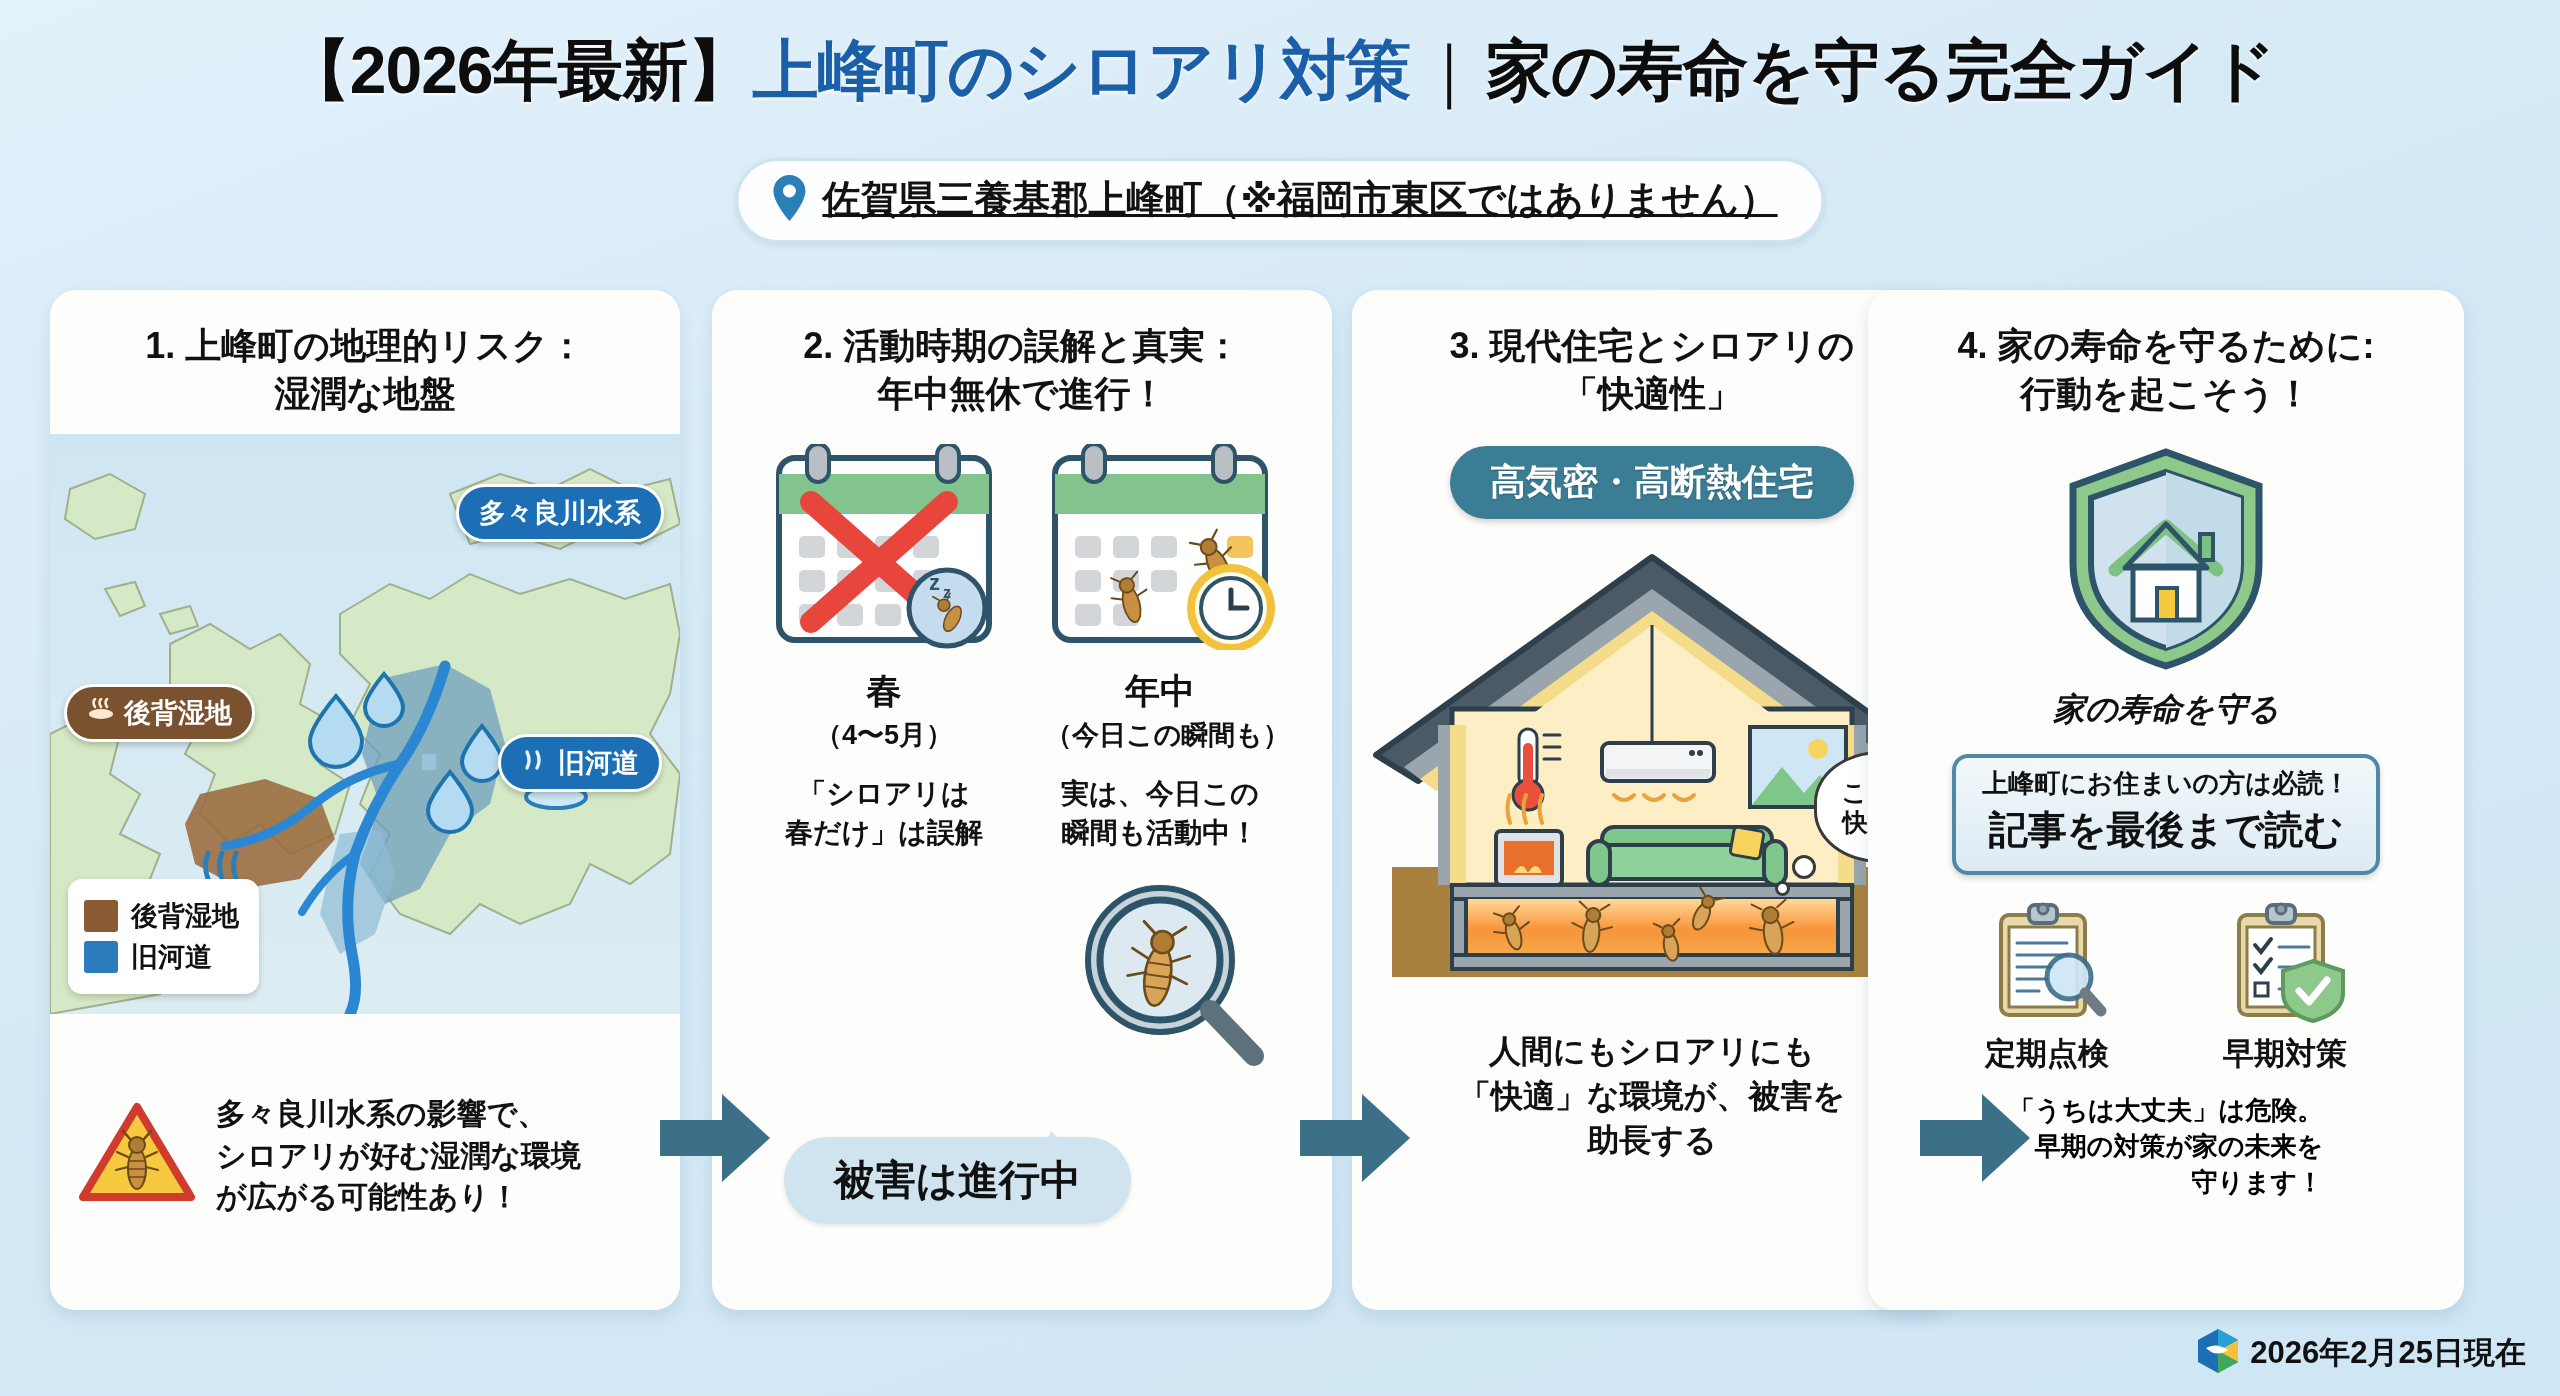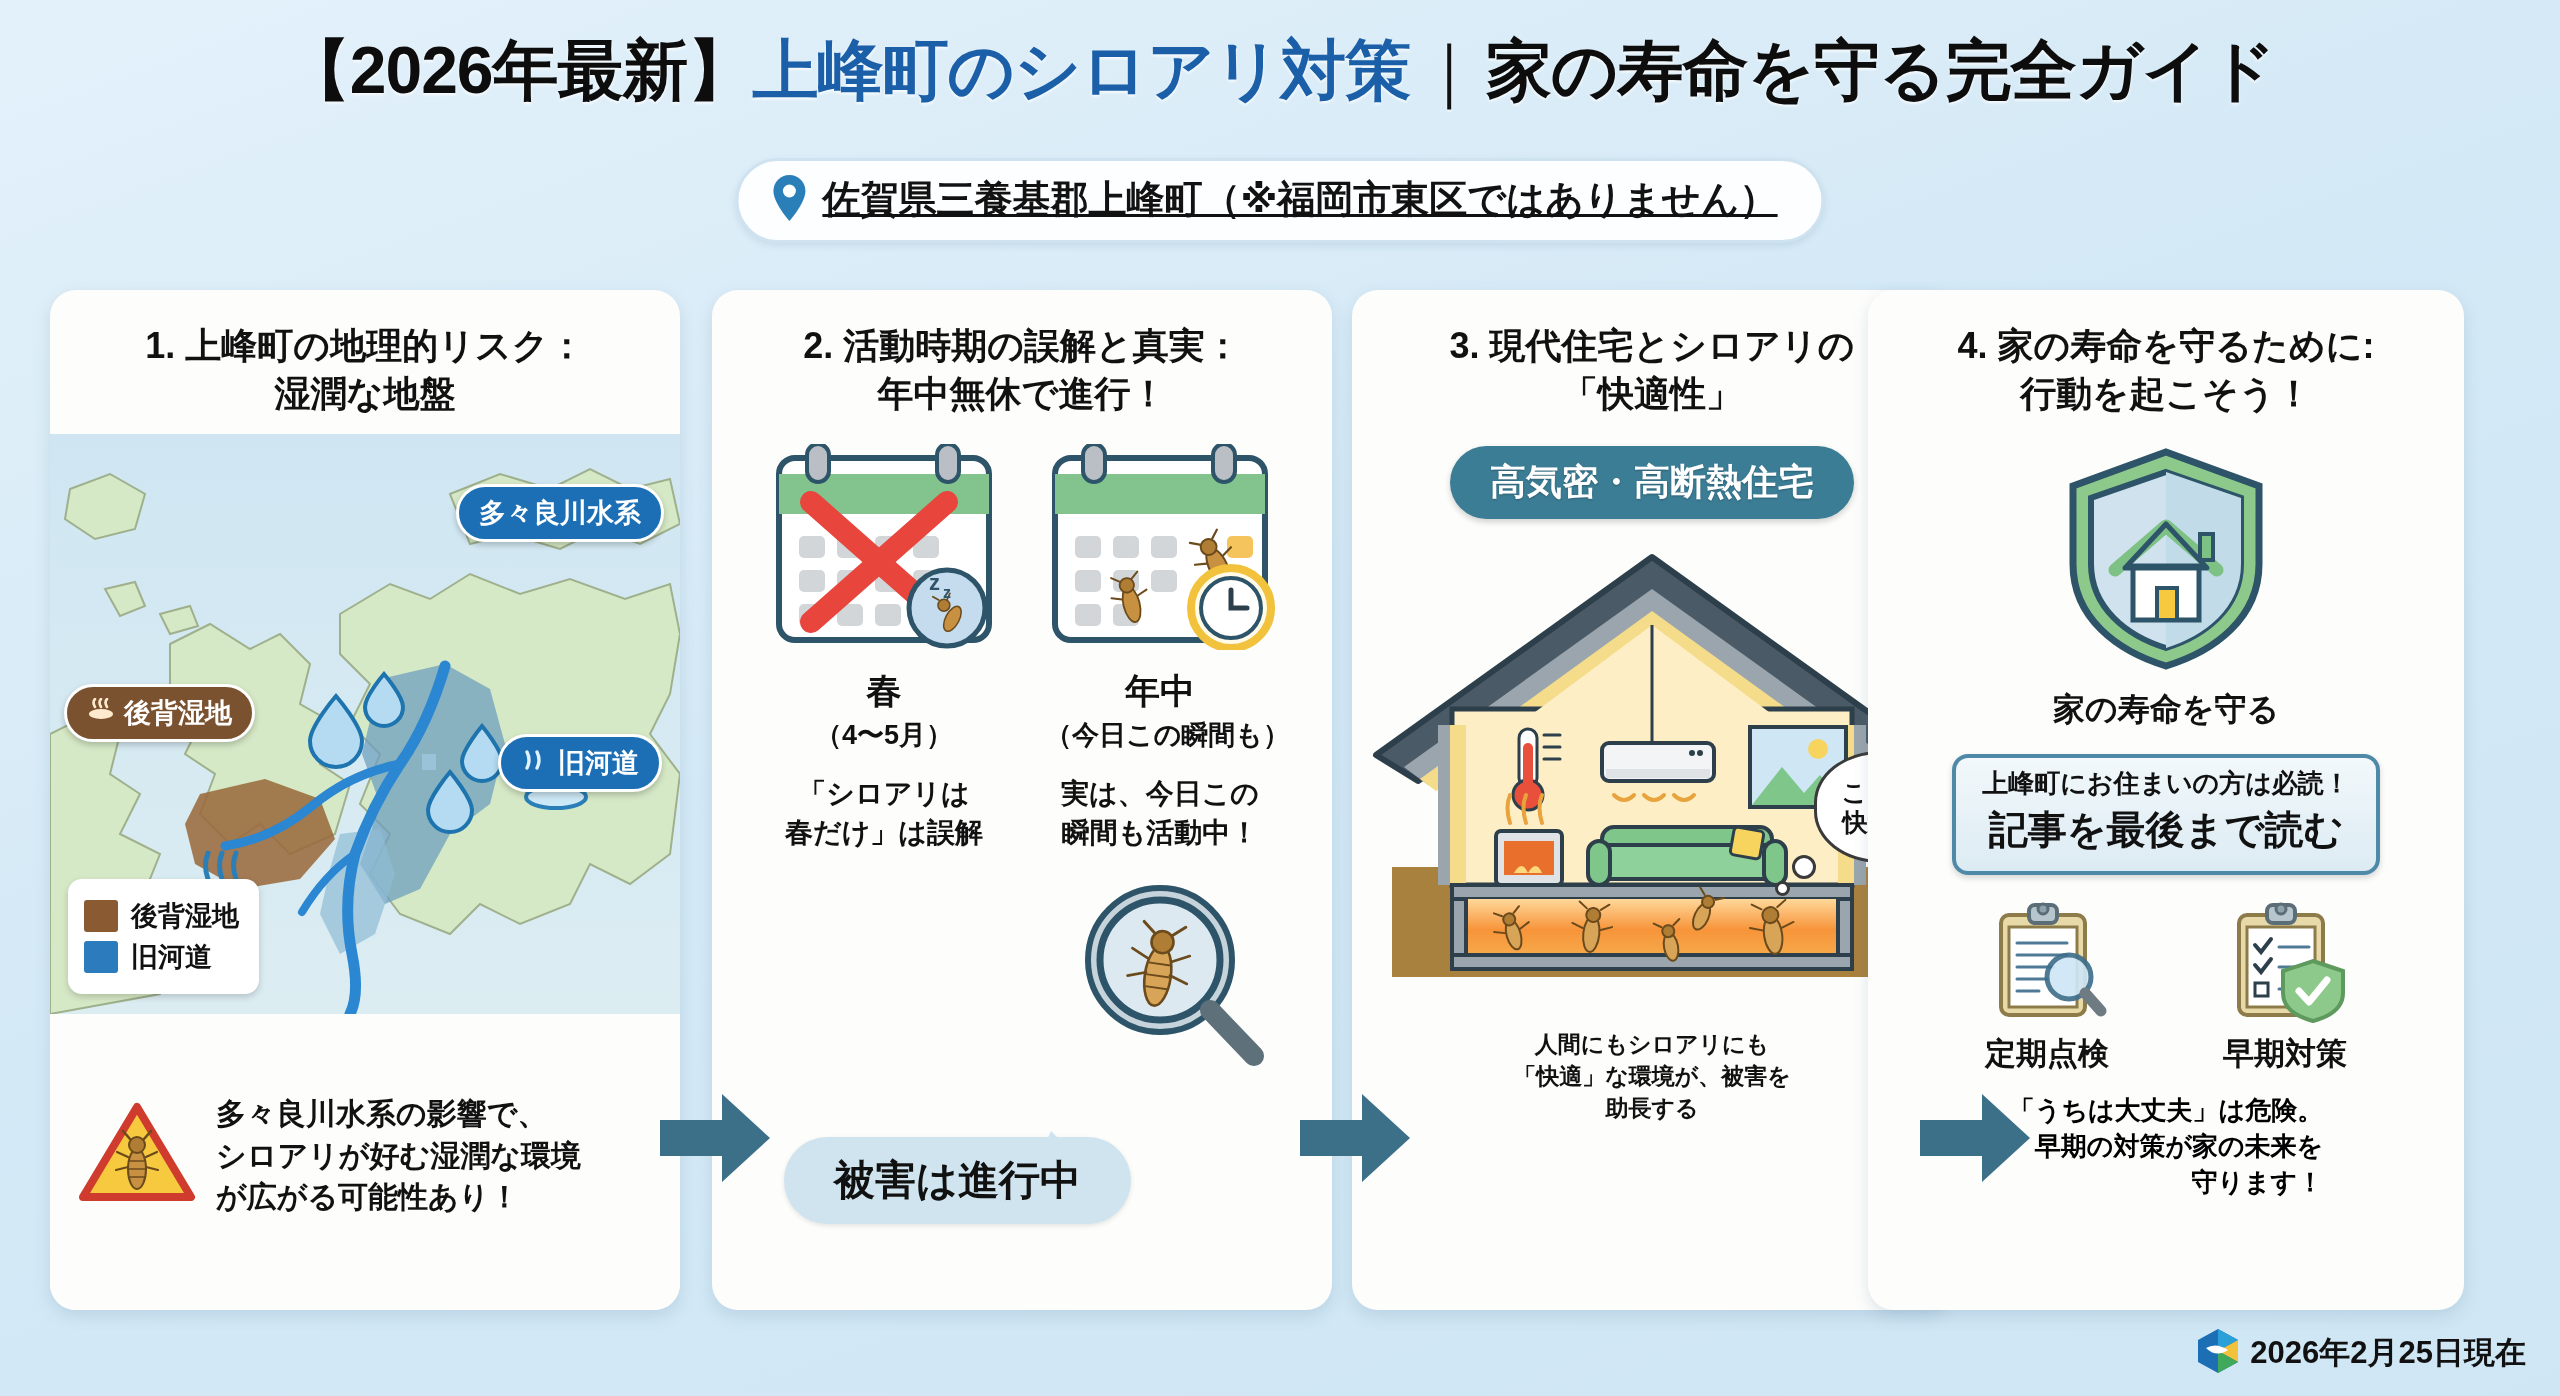--- a/index.html
+++ b/index.html
@@ -126,25 +126,25 @@
     position: absolute; right: 6px; top: 222px;
     width: 132px; height: 112px;
     background: #fff; border: 3px solid #3a3a3a; border-radius: 50% / 46%;
     display: flex; align-items: center; justify-content: center; text-align: center;
     font-size: 25px; font-weight: 700; color: #111; line-height: 1.22;
     white-space: pre-line;
   }
   .bub-d1, .bub-d2 { position: absolute; background:#fff; border:3px solid #3a3a3a; border-radius:50%; }
   .bub-d1 { right: 136px; top: 326px; width: 24px; height: 24px; }
   .bub-d2 { right: 162px; top: 352px; width: 15px; height: 15px; }
-  .p3-text { font-size: 23px; font-weight: 800; color: #111; text-align: center; line-height: 1.38; margin-top: 20px; white-space: pre-line; }
+  .p3-text { font-size: 32px; font-weight: 800; color: #111; text-align: center; line-height: 1.38; margin-top: 20px; white-space: pre-line; }
 
   
   .shield-wrap { margin-top: 28px; }
-  .p4-shield-lbl { font-size: 32px; font-weight: 800; color: #111; margin-top: 12px; }
+  .p4-shield-lbl { font-size: 32px; font-weight: 800; color: #111; margin-top: 12px; font-style: italic; }
   .cta-box {
     margin-top: 22px;
     background: linear-gradient(#f2f8fb,#dcebf3);
     border: 4px solid #4e8aa8; border-radius: 16px;
     padding: 8px 26px 14px; text-align: center;
     box-shadow: 0 3px 6px rgba(0,0,0,.16);
   }
   .cta-small { font-size: 26px; font-weight: 700; color: #111; white-space: nowrap; }
   .cta-big   { font-size: 39px; font-weight: 800; color: #111; margin-top: 2px; white-space: nowrap; }
   .icons2 { display: flex; gap: 58px; margin-top: 26px; }

